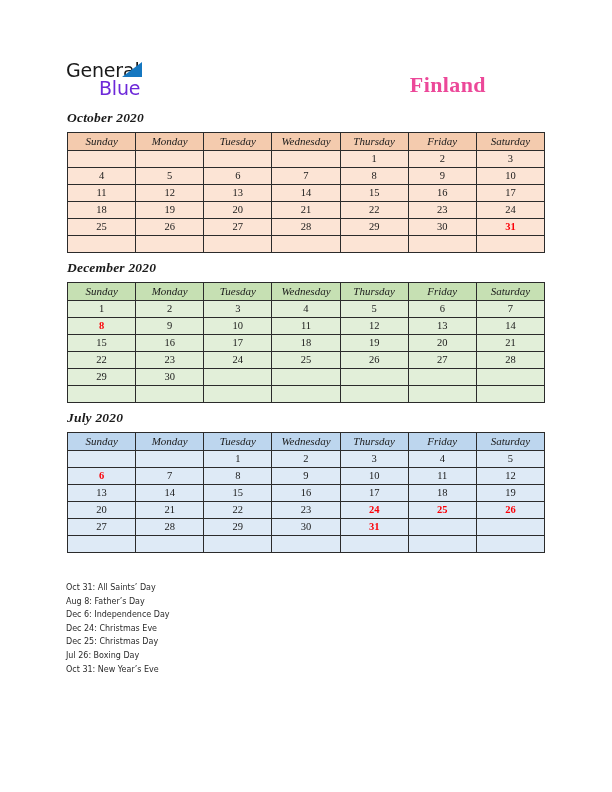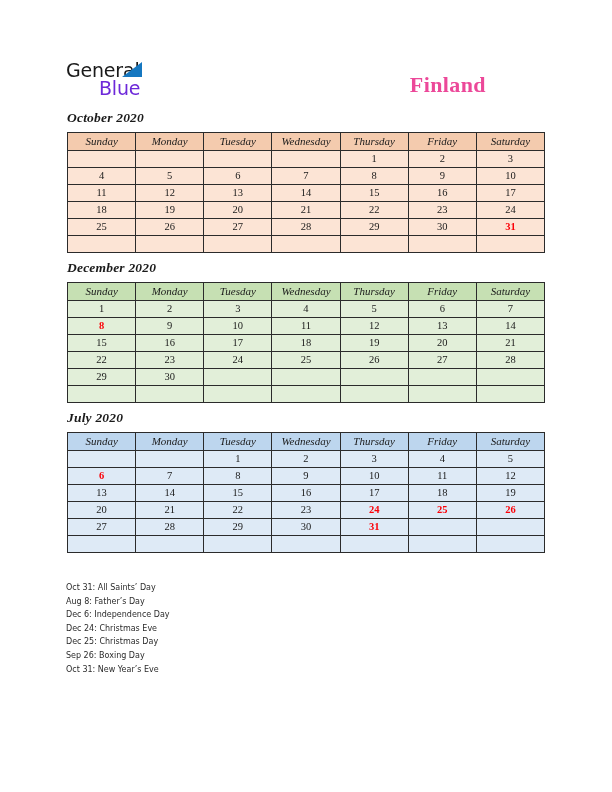--- a/index.html
+++ b/index.html
@@ -380,15 +380,15 @@
       </tbody>
   </table>
 </div>
 
 <div class="holidays">
     <div class="holiday-line">Oct 31: All Saints’ Day</div>
     <div class="holiday-line">Aug 8: Father’s Day</div>
     <div class="holiday-line">Dec 6: Independence Day</div>
     <div class="holiday-line">Dec 24: Christmas Eve</div>
     <div class="holiday-line">Dec 25: Christmas Day</div>
-    <div class="holiday-line">Sep 26: Boxing Day</div>
+    <div class="holiday-line">Jul 26: Boxing Day</div>
     <div class="holiday-line">Oct 31: New Year’s Eve</div>
   </div>
 
 </body></html>

